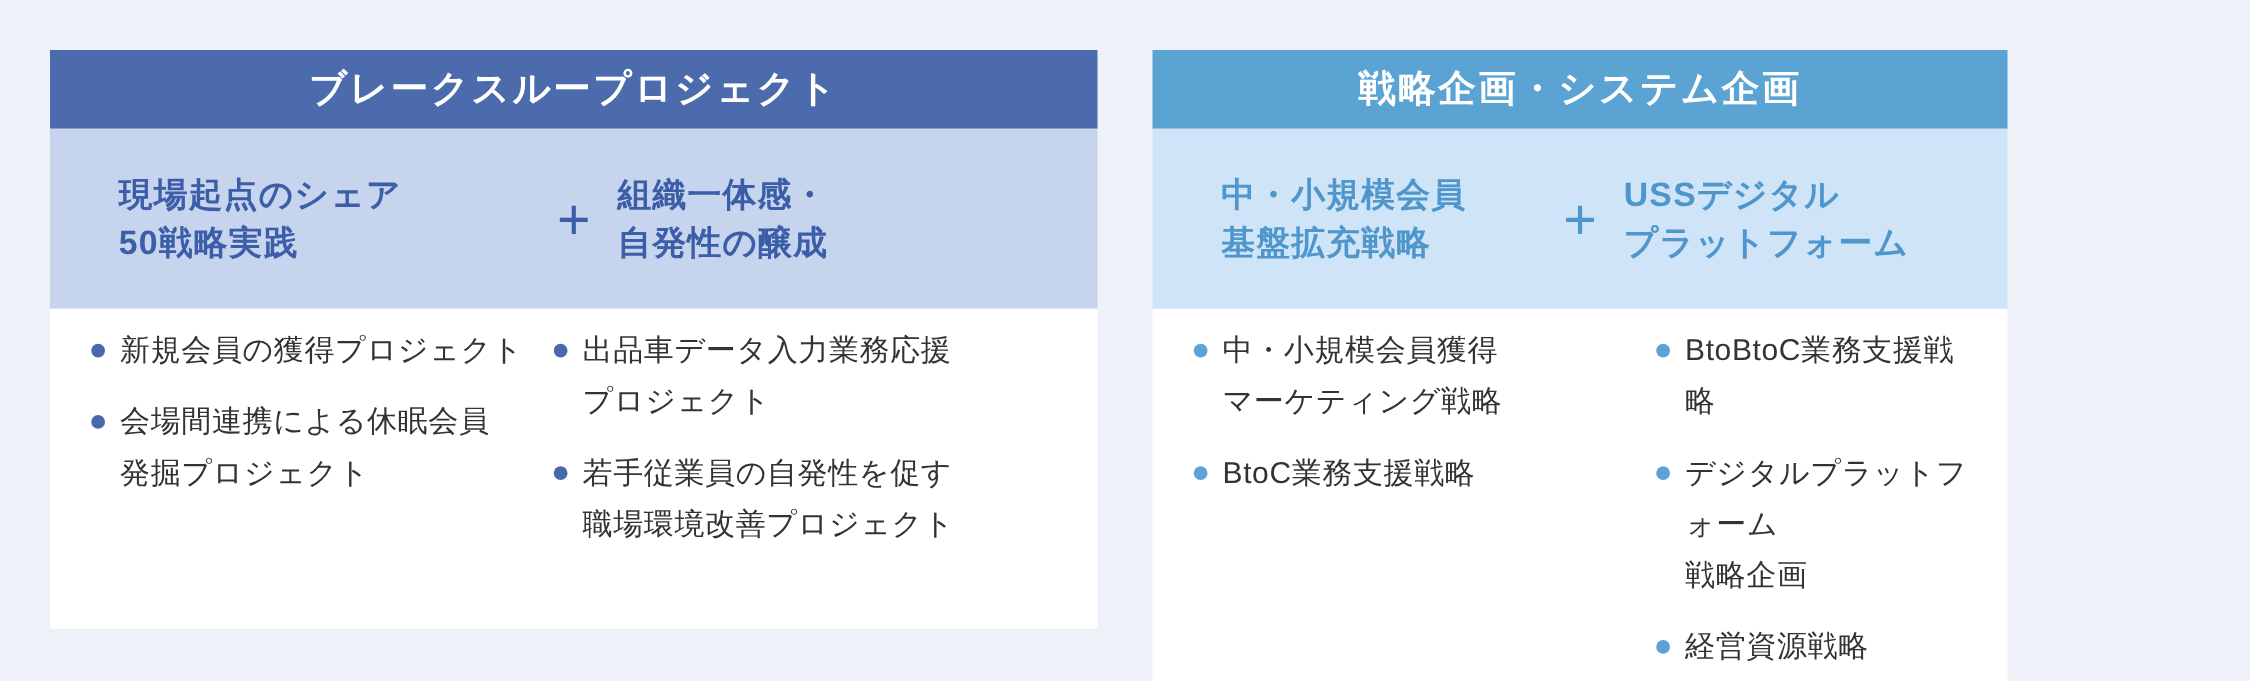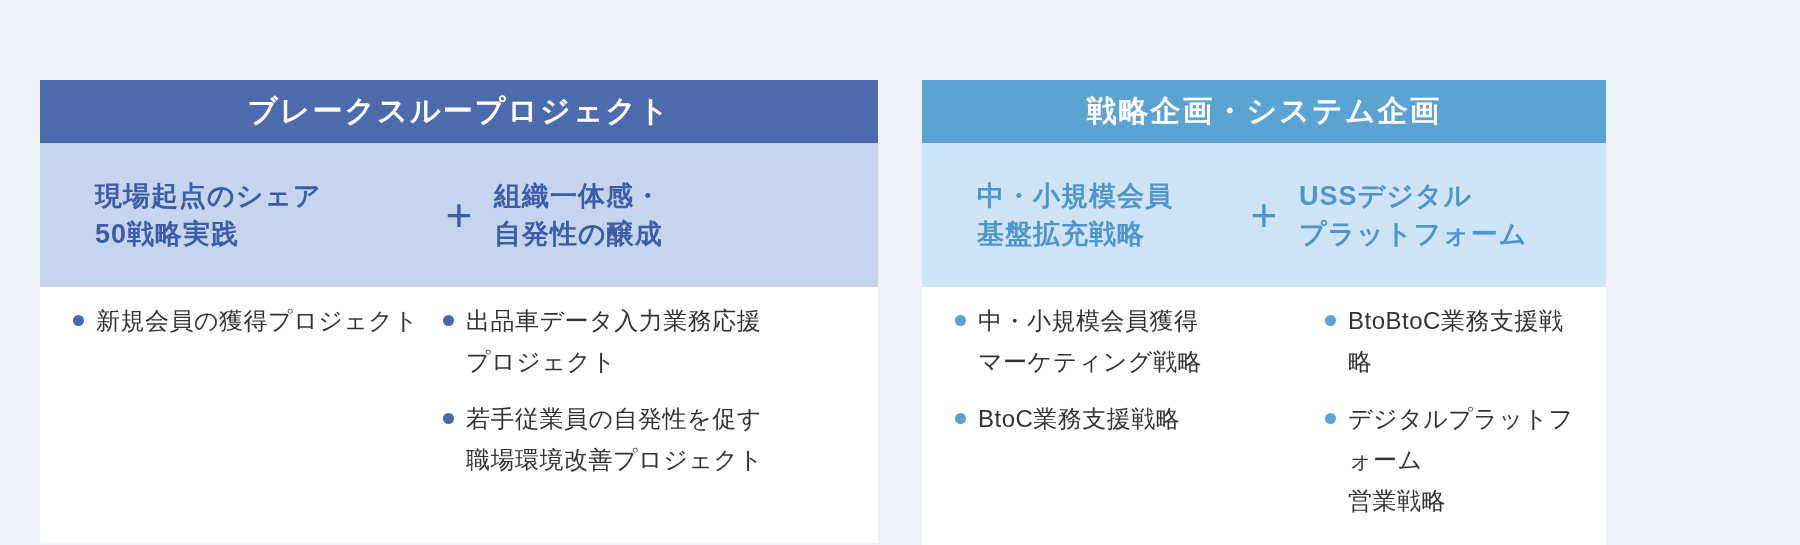--- a/index.html
+++ b/index.html
@@ -10,21 +10,20 @@
     overflow: hidden;
   }
   .canvas { position: relative; width: 1800px; height: 545px; }
 
   .panel {
     position: absolute;
     top: 40px;
     height: 463px;
     display: flex;
     flex-direction: column;
-    margin-top: 40px;
   }
   .panel-a { left: 40px;  width: 838px; }
   .panel-b { left: 922px; width: 684px; }
 
   .panel-header {
     height: 63px;
     flex: 0 0 63px;
     background: var(--header-bg);
     color: var(--header-text);
     display: flex;
@@ -113,20 +112,25 @@
         <span class="strategy-line">自発性の醸成</span>
       </div>
     </div>
 
     <div class="panel-body">
       <div class="bullet-col">
         <div class="list-item">
           <span class="bullet-dot"></span>
           <span class="item-line">新規会員の獲得プロジェクト</span>
         </div>
+        <div class="list-item">
+          <span class="bullet-dot"></span>
+          <span class="item-line">会場間連携による休眠会員</span>
+          <span class="item-line">発掘プロジェクト</span>
+        </div>
       </div>
       <div class="bullet-col">
         <div class="list-item">
           <span class="bullet-dot"></span>
           <span class="item-line">出品車データ入力業務応援</span>
           <span class="item-line">プロジェクト</span>
         </div>
         <div class="list-item">
           <span class="bullet-dot"></span>
           <span class="item-line">若手従業員の自発性を促す</span>
@@ -166,21 +170,21 @@
         </div>
       </div>
       <div class="bullet-col">
         <div class="list-item">
           <span class="bullet-dot"></span>
           <span class="item-line">BtoBtoC業務支援戦略</span>
         </div>
         <div class="list-item">
           <span class="bullet-dot"></span>
           <span class="item-line">デジタルプラットフォーム</span>
-          <span class="item-line">営業戦略</span>
+          <span class="item-line">戦略企画</span>
         </div>
         <div class="list-item">
           <span class="bullet-dot"></span>
           <span class="item-line">経営資源戦略</span>
         </div>
       </div>
     </div>
   </div>
 
 </div>

